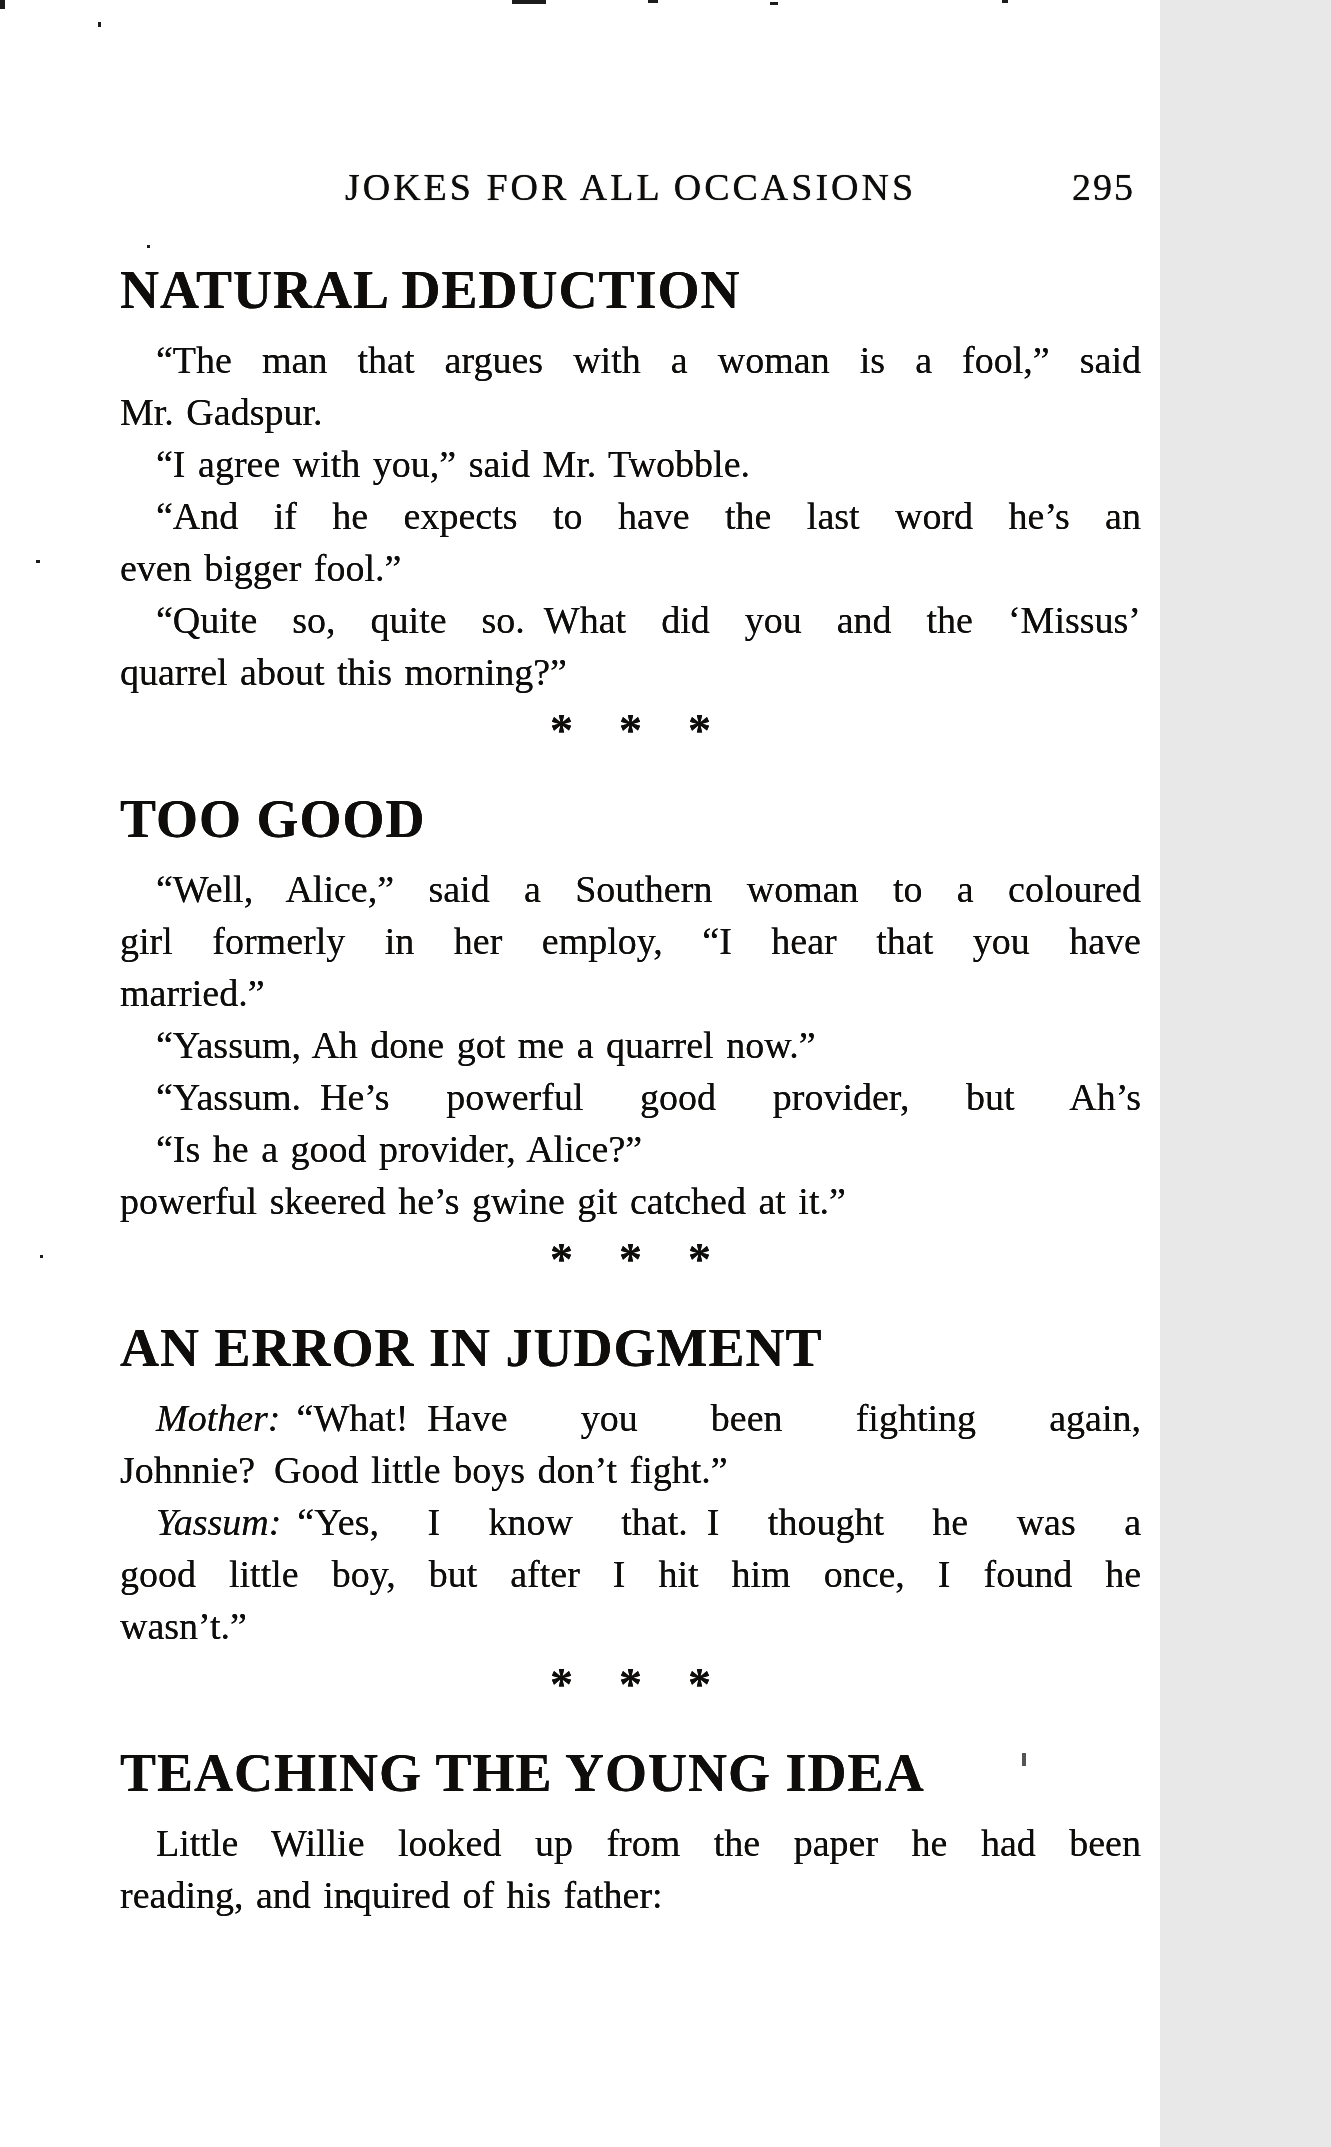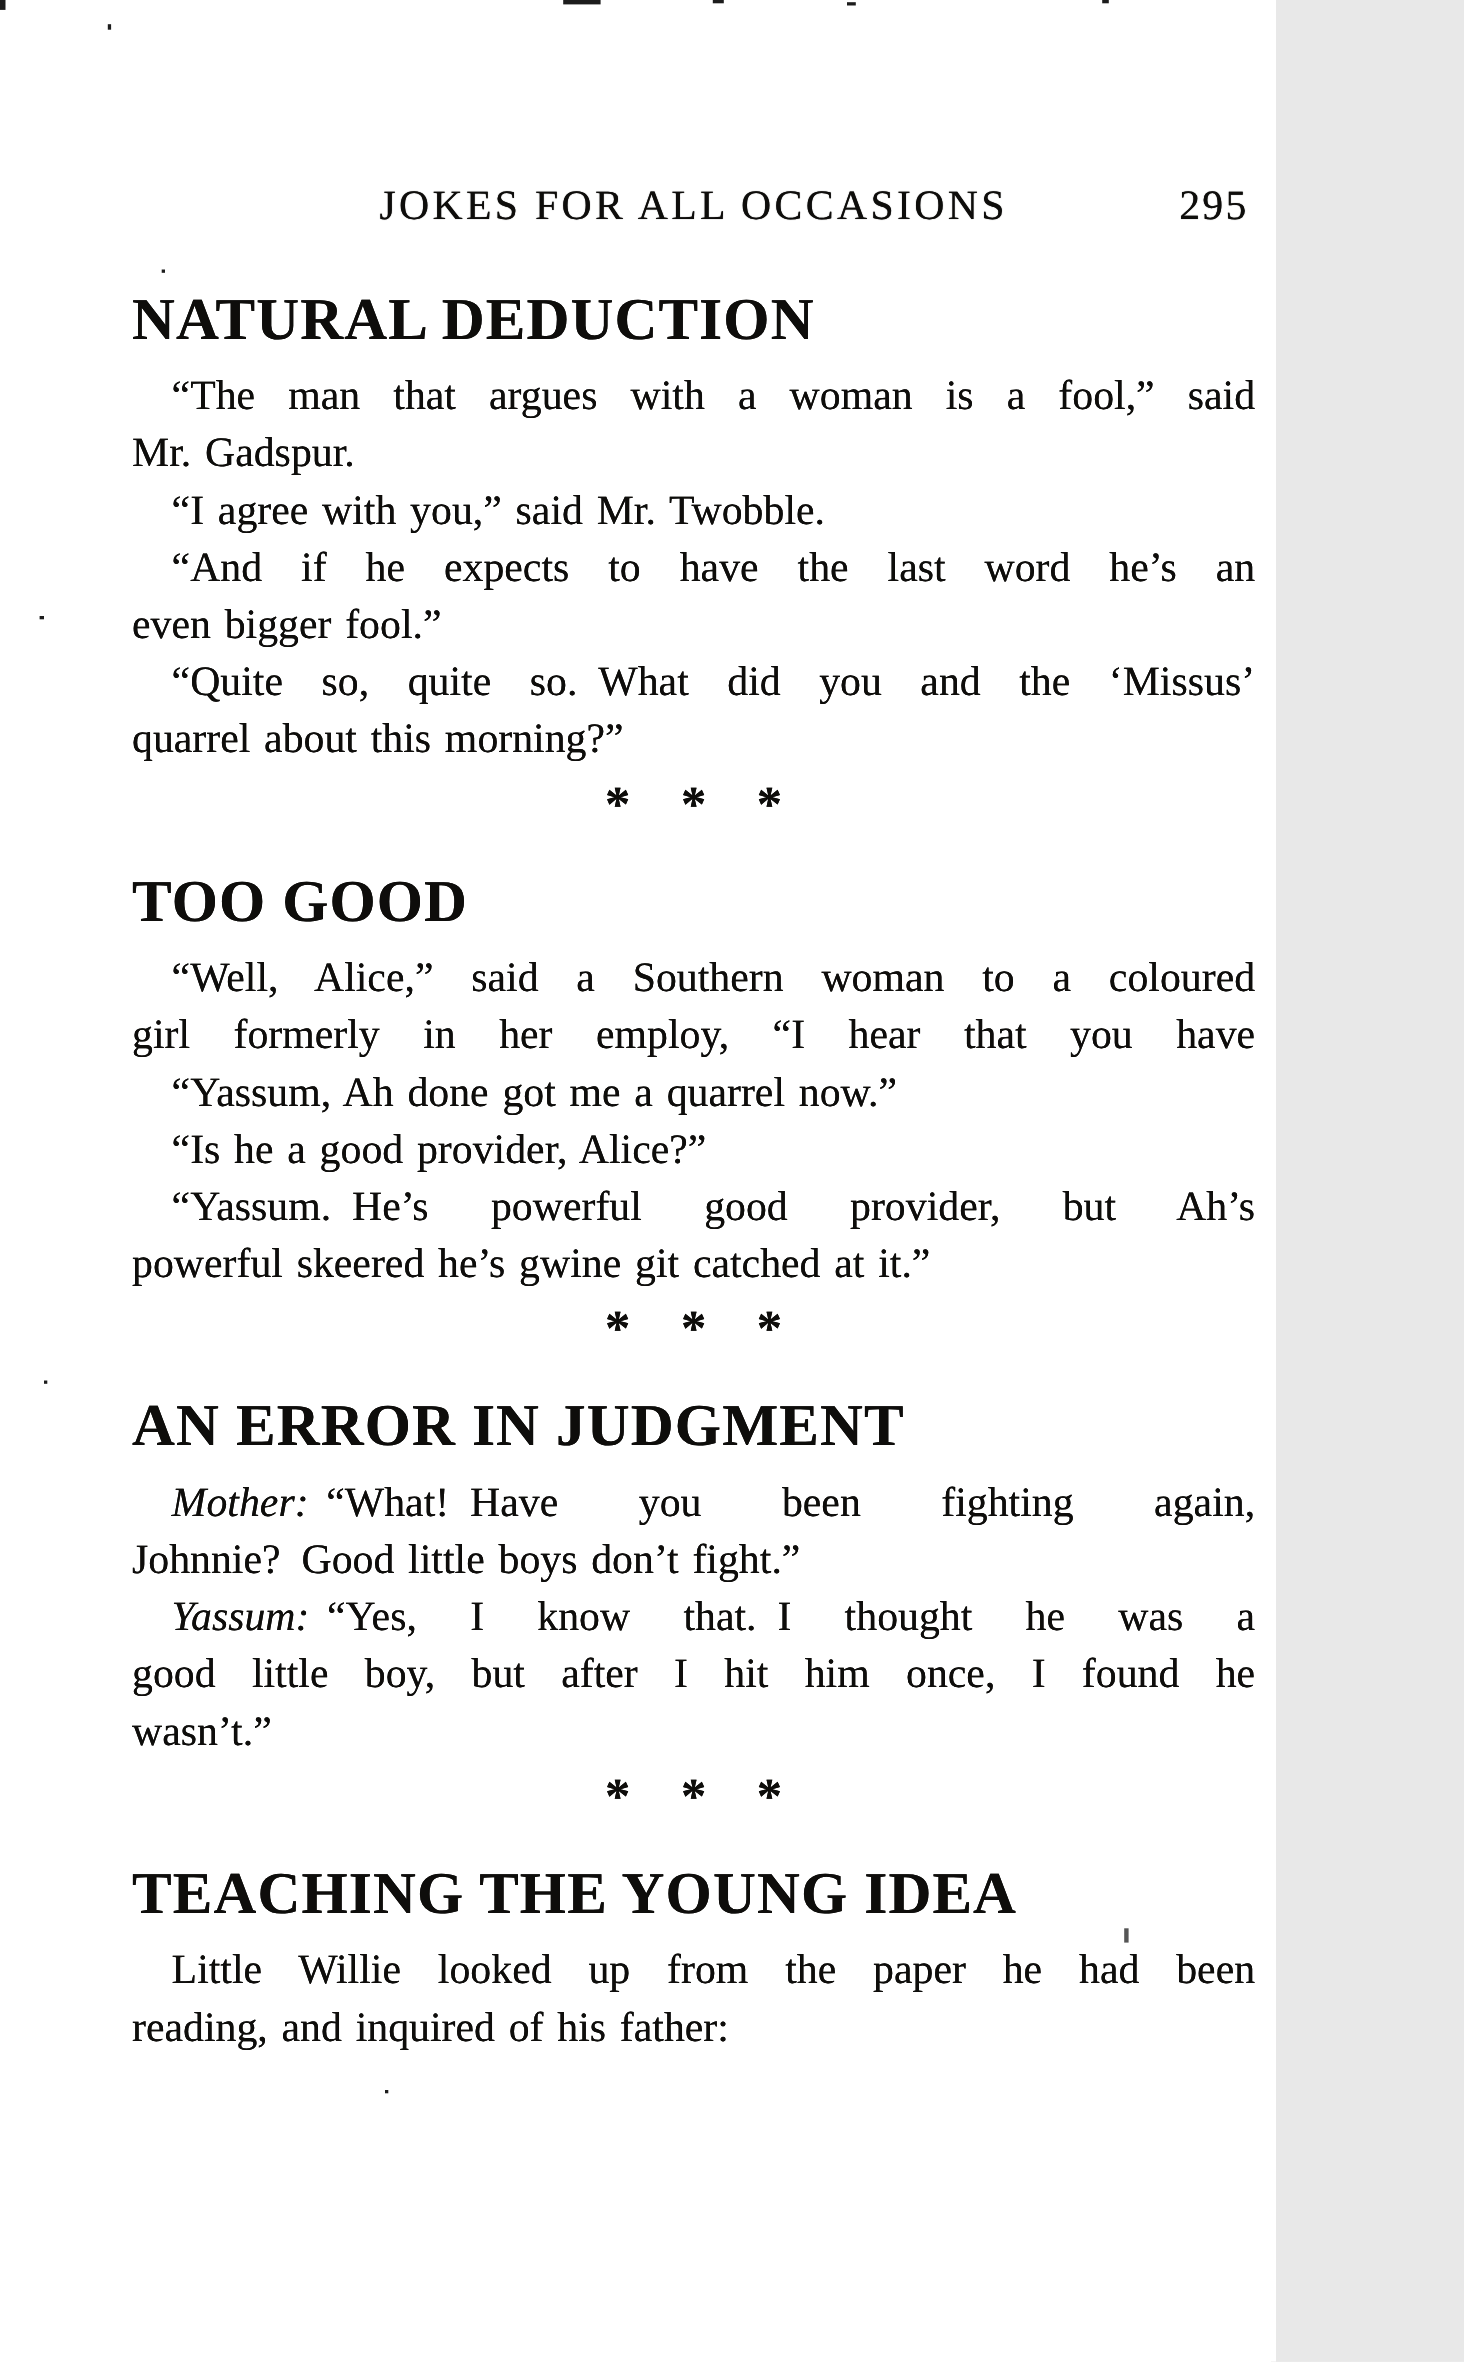--- a/index.html
+++ b/index.html
@@ -117,23 +117,24 @@
       </div>
     </section>
 
     <div class="separator">* * *</div>
 
     <section>
       <h1 class="sec-heading">TOO GOOD</h1>
       <div class="para">
         <div class="line indent justify">“Well, Alice,” said a Southern woman to a coloured</div>
         <div class="line justify">girl formerly in her employ, “I hear that you have</div>
+        <div class="line">married.”</div>
         <div class="line indent">“Yassum, Ah done got me a quarrel now.”</div>
+        <div class="line indent justify">“Yassum. He’s powerful good provider, but Ah’s</div>
         <div class="line indent">“Is he a good provider, Alice?”</div>
-        <div class="line indent justify">“Yassum. He’s powerful good provider, but Ah’s</div>
         <div class="line">powerful skeered he’s gwine git catched at it.”</div>
       </div>
     </section>
 
     <div class="separator">* * *</div>
 
     <section>
       <h1 class="sec-heading">AN ERROR IN JUDGMENT</h1>
       <div class="para">
         <div class="line indent justify">

